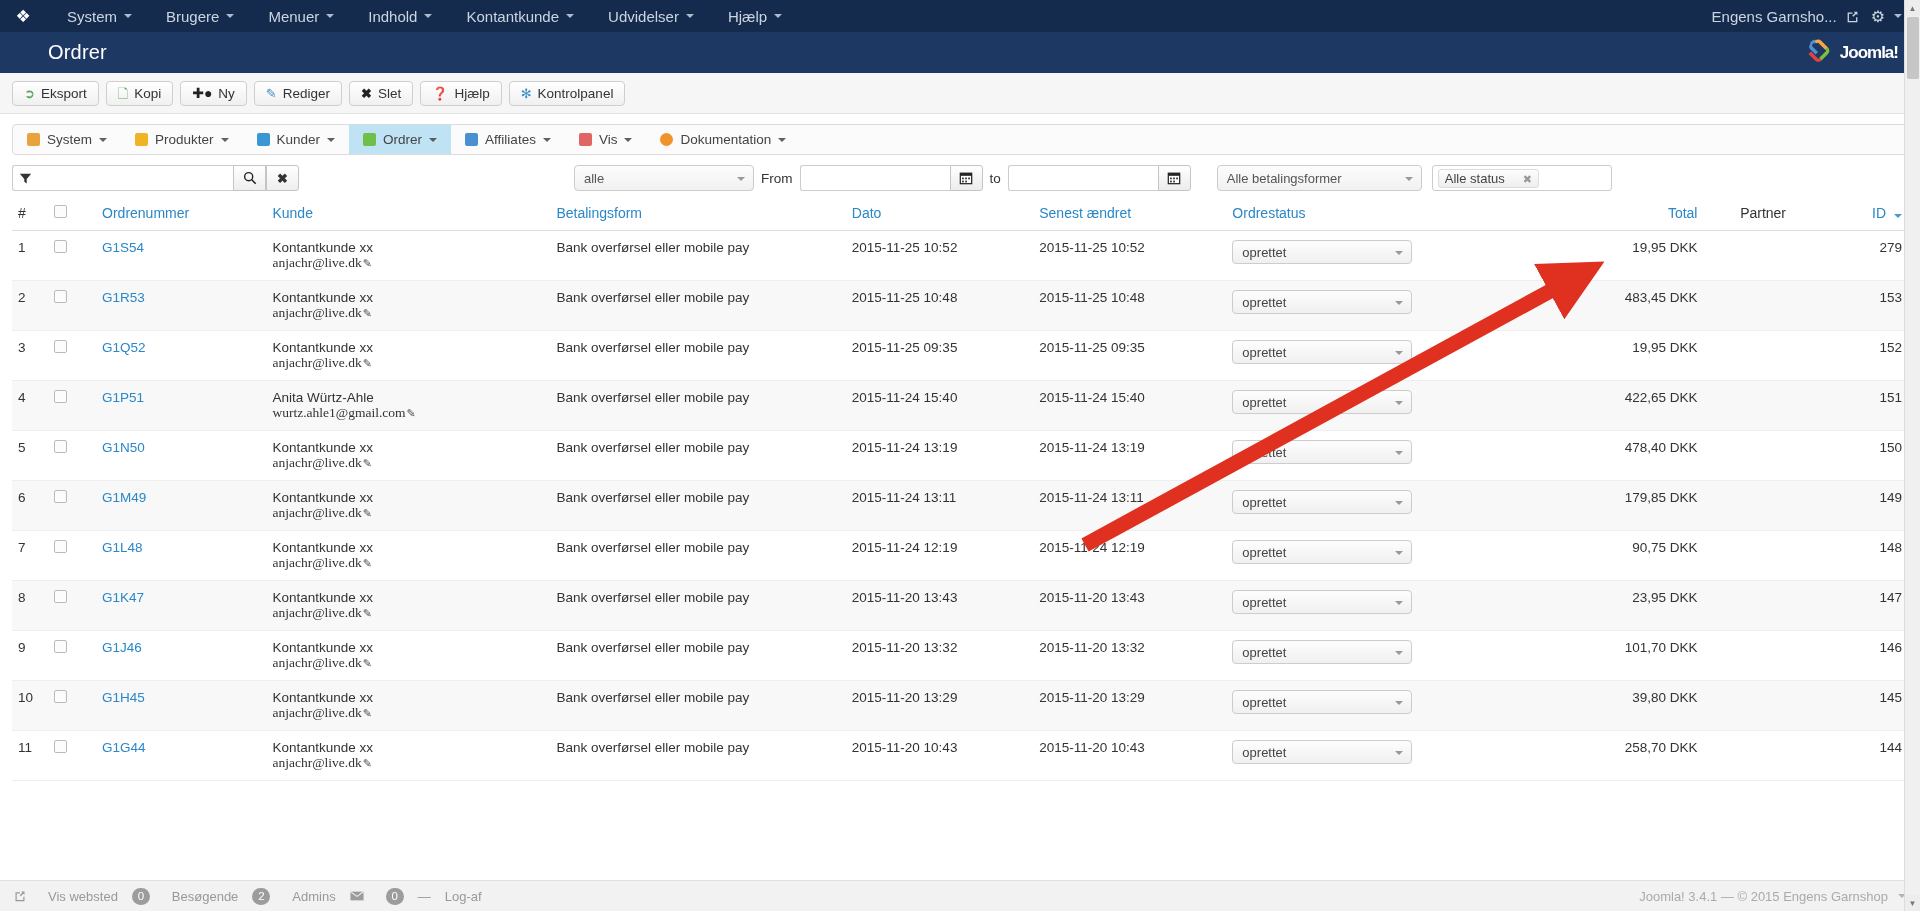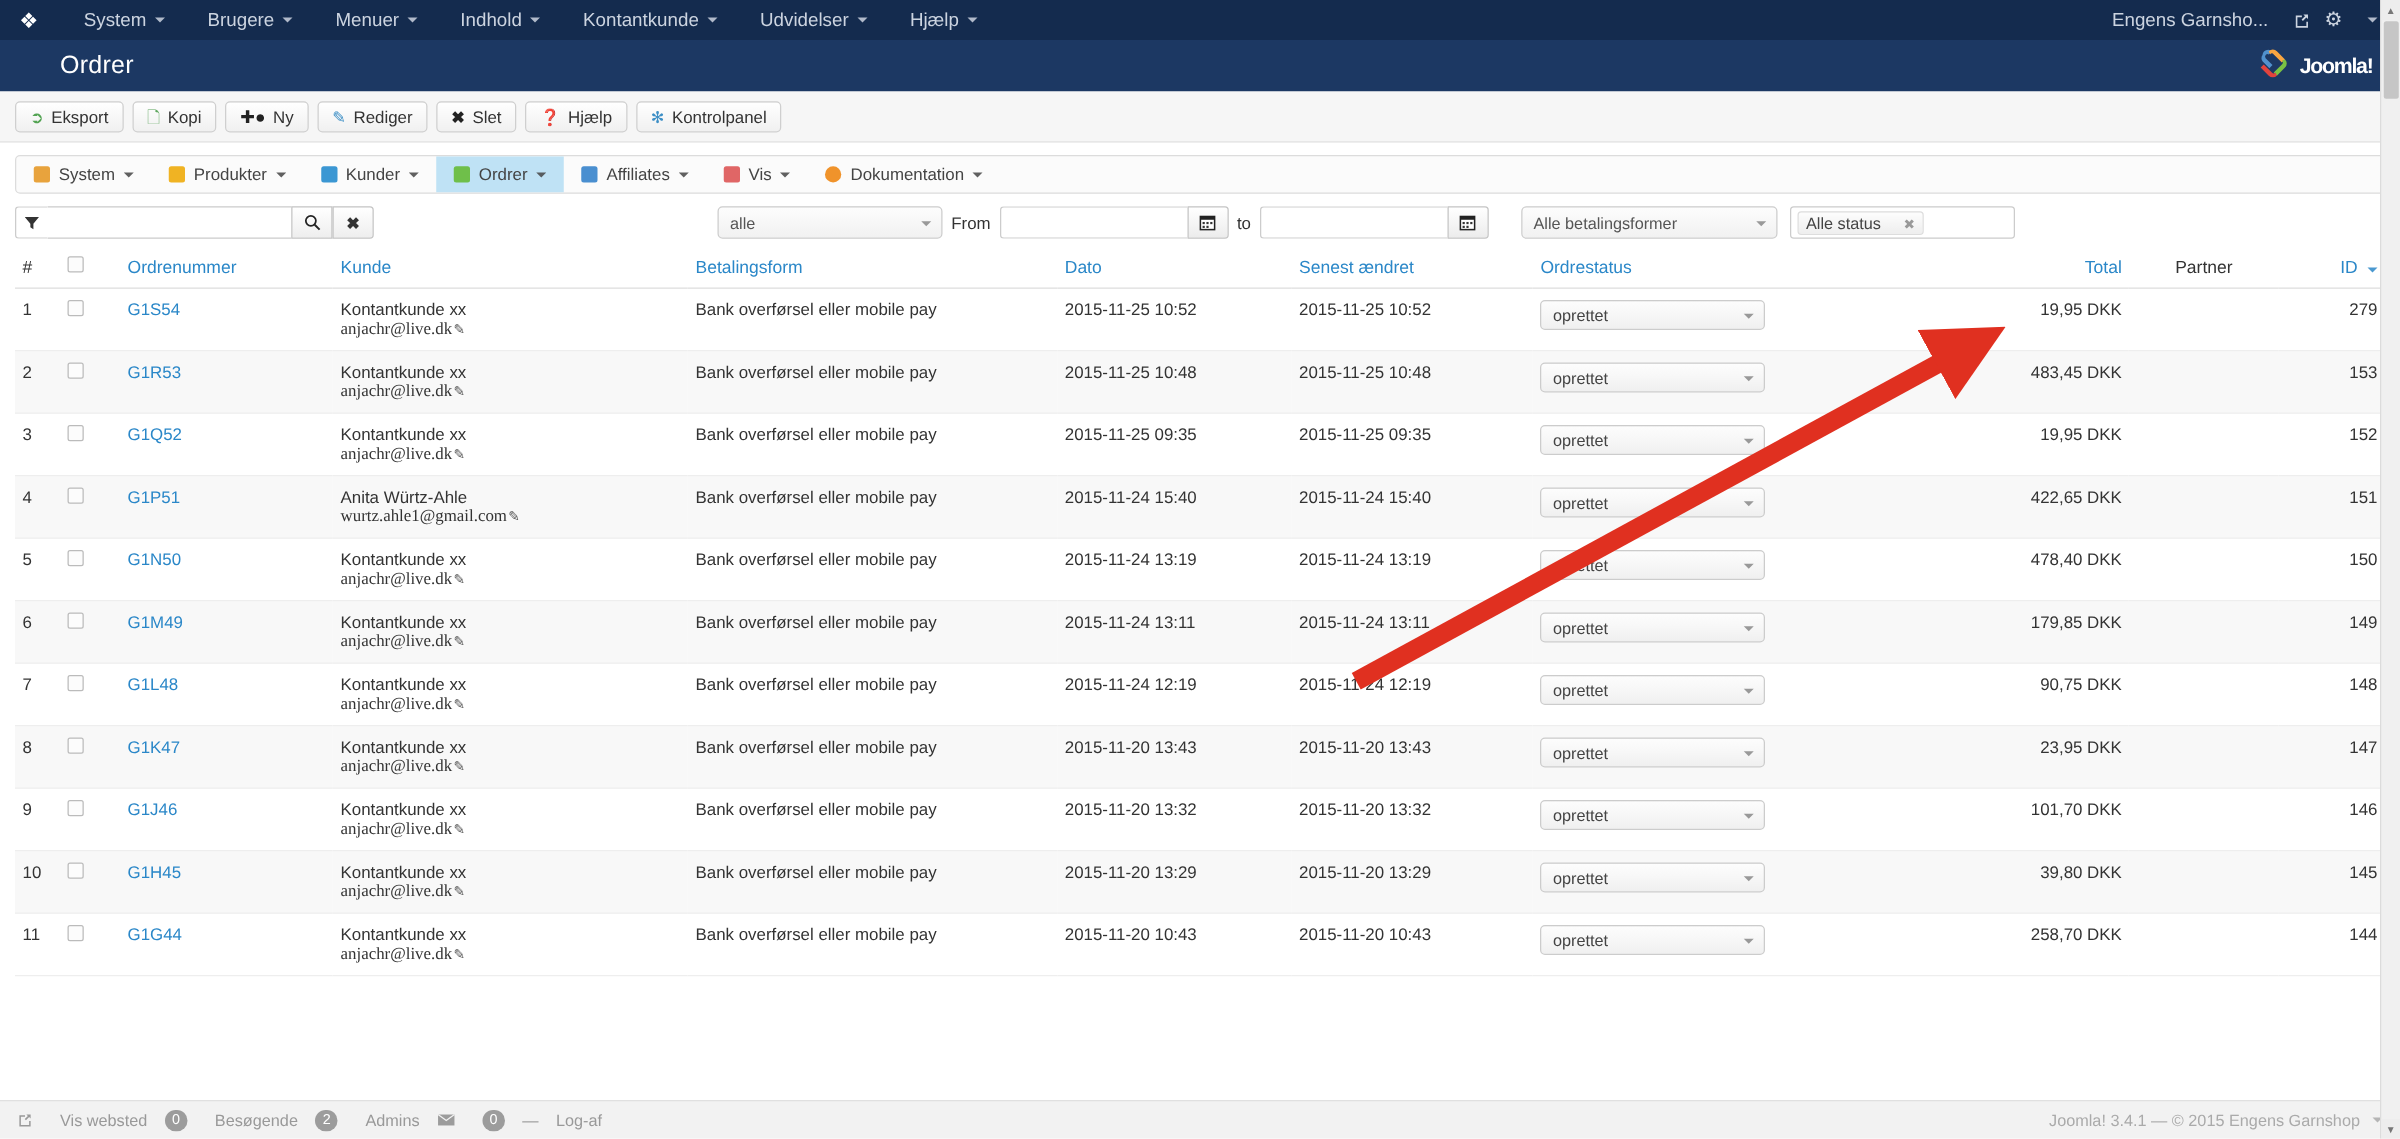--- a/index.html
+++ b/index.html
@@ -19,21 +19,21 @@
     padding: 0 10px; color: #ccd4e0; font-size: 15px; position: relative;
   }
   .joomla-mark { width: 26px; text-align:center; color:#fff; font-size:17px; margin-right:14px; line-height:1; }
   .topnav { display: flex; align-items: center; gap: 0px; }
   .topnav-item {
     padding: 6px 17px; color: #ccd4e0; font-size: 15px; white-space: nowrap;
     display:flex; align-items:center; gap:7px; cursor: pointer;
   }
   .caret { width:0; height:0; border-left:4px solid transparent; border-right:4px solid transparent; border-top:4px solid currentColor; display:inline-block; opacity:.85; }
   .topright { position:absolute; right: 18px; top:0; height:32px; display:flex; align-items:center; gap:12px; font-size:15px; color:#ccd4e0;}
-  .topright .user { display:flex; align-items:center; gap:20px; cursor:pointer;}
+  .topright .user { display:flex; align-items:center; gap:9px; cursor:pointer;}
   .gear { font-size:16px; }
 
   
   .header {
     height: 41px; background: #1c3863; display:flex; align-items:center;
     padding: 0 18px; position: relative;
   }
   .page-title { color:#fff; font-size: 20px; font-weight: normal; letter-spacing:.2px; margin-left: 30px; }
   .joomla-logo { position:absolute; right: 22px; top:7px; display:flex; align-items:center; gap:5px; }
   .jlogo-text { color:#fff; font-size:17px; font-weight:bold; letter-spacing:-1px; }

